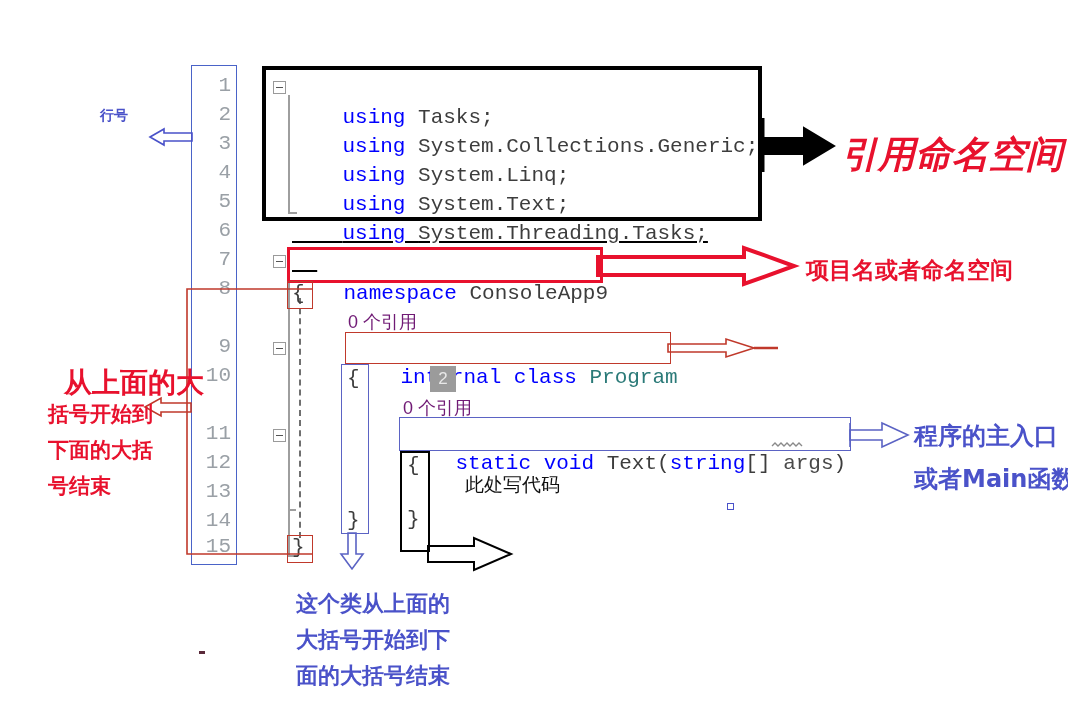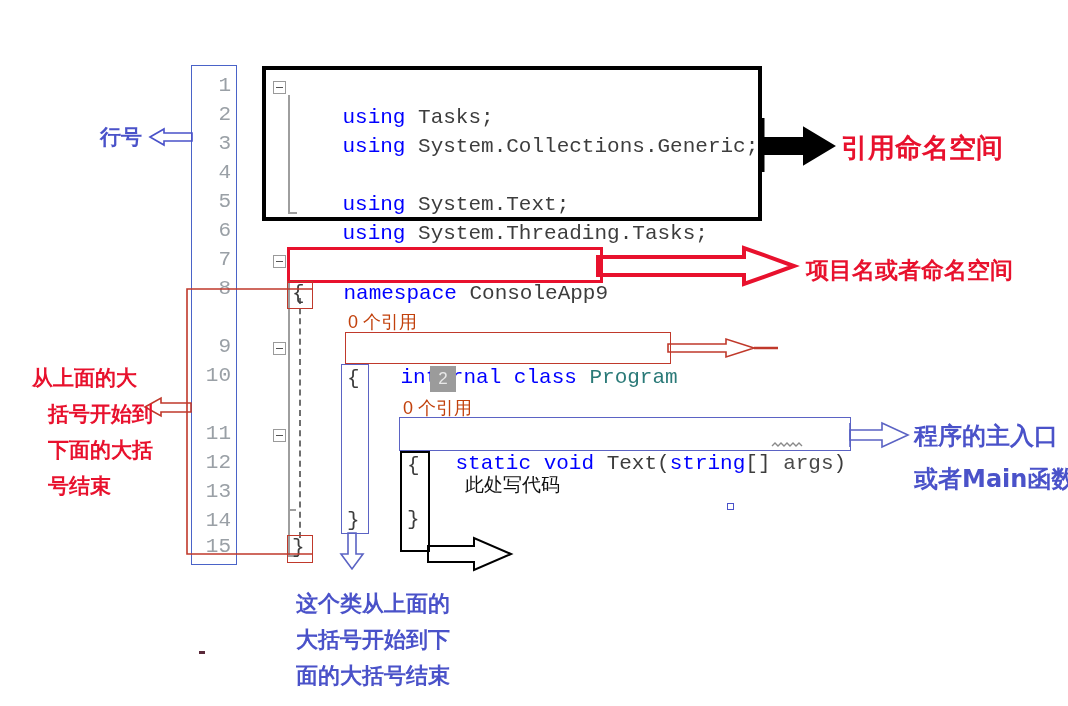--- a/index.html
+++ b/index.html
@@ -63,21 +63,21 @@
   .anno{
     font-family:"Liberation Sans","DejaVu Sans",sans-serif;
     font-weight:bold;
     white-space:pre;
   }
   .anno-red{color:#e8112d;}
   .anno-blue{color:#4a52c9;}
 
   .refs{
     font-family:"Liberation Sans","DejaVu Sans",sans-serif;
-    font-size:18px;color:#c2410c;white-space:pre;
+    font-size:18px;color:#701a75;white-space:pre;
   }
   .badge2{
     background:#9b9b9b;color:#e8e8e8;
     font-family:"Liberation Sans","DejaVu Sans",sans-serif;
     font-size:17px;
     width:26px;height:26px;
     text-align:center;line-height:26px;
   }
   .cn{
     font-family:"DejaVu Sans","Liberation Sans",sans-serif;
@@ -133,24 +133,27 @@
   <div class="abs fold" style="left:273px;top:429px;"></div>
 
   <div class="abs box-black" style="left:262px;top:66px;width:500px;height:155px;"></div>
 
   <div class="abs code-mono" style="left:292px;top:74px;">
     <span class="kw">using </span><span class="id">Tasks;</span>
   </div>
   <div class="abs code-mono" style="left:292px;top:103px;">
     <span class="kw">using </span><span class="id">System.Collections.Generic;</span>
   </div>
+  <div class="abs code-mono" style="left:292px;top:132px;">
+    <span class="kw">using </span><span class="id">System.Linq;</span>
+  </div>
   <div class="abs code-mono" style="left:292px;top:161px;">
     <span class="kw">using </span><span class="id">System.Text;</span>
   </div>
-  <div class="abs code-mono" style="left:292px;top:190px;">
+  <div class="abs code-mono" style="left:292px;top:190px;text-decoration:underline;">
     <span class="kw">using </span><span class="id">System.Threading.Tasks;</span>
   </div>
 
   <div class="abs box-red" style="left:287px;top:247px;width:316px;height:36px;"></div>
   <div class="abs code-mono" style="left:293px;top:250px;">
     <span class="kw">namespace </span><span class="id">ConsoleApp9</span>
   </div>
 
   <div class="abs box-thinred" style="left:287px;top:281px;width:26px;height:28px;"></div>
   <div class="abs code-mono id" style="left:292px;top:279px;">{</div>
@@ -191,30 +194,30 @@
 
   <svg class="abs" style="left:428px;top:538px;" width="90" height="36">
     <polygon points="0,8 46,8 46,0 83,16 46,32 46,24 0,24" fill="none" stroke="#000" stroke-width="2"></polygon>
   </svg>
 
   <div class="abs hint-code cn" style="left:465px;top:472px;">此处写代码</div>
   <div class="abs caret-sq" style="left:727px;top:503px;"></div>
 
   <div class="abs tiny-dot" style="left:199px;top:651px;"></div>
 
-  <div class="abs anno anno-blue cn" style="left:100px;top:123px;font-size:21px;">行号</div>
+  <div class="abs anno anno-blue cn" style="left:100px;top:107px;font-size:14px;">行号</div>
   <svg class="abs" style="left:150px;top:125px;" width="45" height="24">
     <polygon points="0,12 14,4 14,8 42,8 42,16 14,16 14,20" fill="none" stroke="#4a52c9" stroke-width="1.6"></polygon>
   </svg>
 
   <svg class="abs" style="left:760px;top:118px;" width="80" height="56">
     <path d="M2,0 L2,54" stroke="#000" stroke-width="5" fill="none"></path>
     <polygon points="2,20 44,20 44,10 74,28 44,46 44,36 2,36" fill="#000" stroke="#000" stroke-width="2"></polygon>
   </svg>
-  <div class="abs anno anno-red cn" style="left:841px;top:130px;font-size:27px;">引用命名空间</div>
+  <div class="abs anno anno-red cn" style="left:841px;top:130px;font-size:37px;font-style:italic;">引用命名空间</div>
 
   <svg class="abs" style="left:598px;top:248px;" width="200" height="36">
     <polygon points="0,9 146,9 146,0 196,18 146,36 146,27 0,27" fill="none" stroke="#e8112d" stroke-width="4"></polygon>
   </svg>
   <div class="abs anno anno-red cn" style="left:806px;top:255px;font-size:23px;">项目名或者命名空间</div>
 
   <svg class="abs" style="left:668px;top:337px;" width="112" height="22">
     <polygon points="0,7 58,7 58,2 86,11 58,20 58,15 0,15" fill="none" stroke="#c0392b" stroke-width="1.6"></polygon>
     <path d="M86,11 L110,11" stroke="#c0392b" stroke-width="2.5"></path>
   </svg>
@@ -226,21 +229,21 @@
   <div class="abs anno anno-blue cn" style="left:914px;top:420px;font-size:24px;">程序的主入口</div>
   <div class="abs anno anno-blue cn" style="left:914px;top:463px;font-size:24px;">或者Main函数</div>
 
   <svg class="abs" style="left:185px;top:288px;" width="132" height="268">
     <path d="M128,1 L2,1 L2,266 L128,266" fill="none" stroke="#c0392b" stroke-width="1.6"></path>
   </svg>
   <svg class="abs" style="left:145px;top:395px;" width="48" height="24">
     <polygon points="0,12 16,3 16,8 46,8 46,17 16,17 16,21" fill="none" stroke="#c0392b" stroke-width="1.6"></polygon>
   </svg>
 
-  <div class="abs anno anno-red cn" style="left:32px;top:364px;font-size:21px;">从上面的大</div>
+  <div class="abs anno anno-red cn" style="left:64px;top:364px;font-size:28px;">从上面的大</div>
   <div class="abs anno anno-red cn" style="left:48px;top:400px;font-size:21px;">括号开始到</div>
   <div class="abs anno anno-red cn" style="left:48px;top:436px;font-size:21px;">下面的大括</div>
   <div class="abs anno anno-red cn" style="left:48px;top:472px;font-size:21px;">号结束</div>
 
   <div class="abs anno anno-blue cn" style="left:296px;top:589px;font-size:22px;">这个类从上面的</div>
   <div class="abs anno anno-blue cn" style="left:296px;top:625px;font-size:22px;">大括号开始到下</div>
   <div class="abs anno anno-blue cn" style="left:296px;top:661px;font-size:22px;">面的大括号结束</div>
 
 </div>
 

